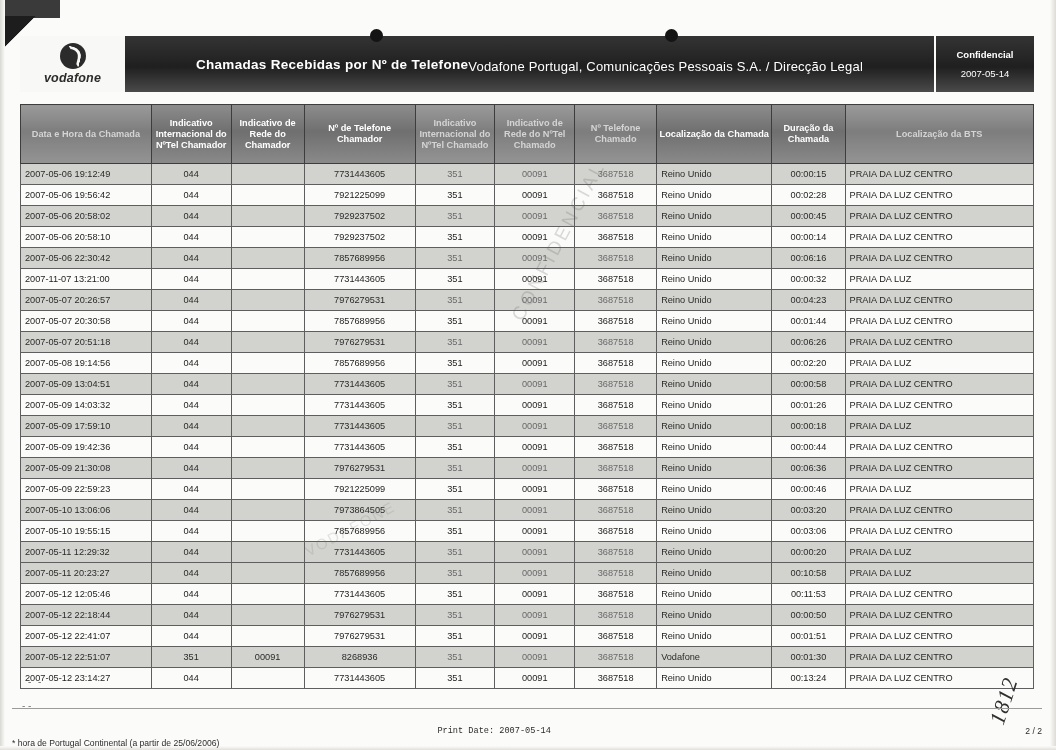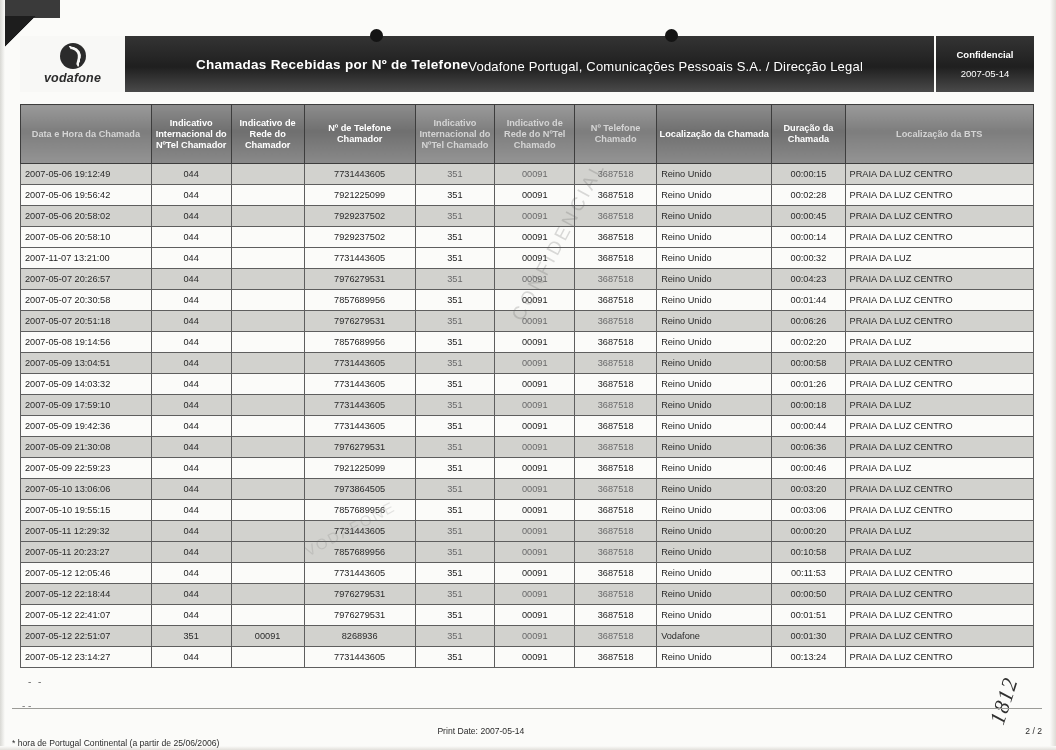--- a/index.html
+++ b/index.html
@@ -230,21 +230,21 @@
   .footer {
     position: absolute;
     left: 12px; right: 14px;
     top: 714px;
     display: flex;
     align-items: center;
     font-size: 8.6px;
     color: #2c2c2c;
   }
   .footer .f-left { width: 38%; margin-top: 24px; }
-  .footer .f-mid { flex: 1; text-align: left; padding-left: 34px; }
+  .footer .f-mid { flex: 1; text-align: left; padding-left: 34px; font-family: Liberation Mono, monospace; }
   .footer .f-right { width: 40px; text-align: right; }
 
   .stray-marks {
     position: absolute;
     left: 28px; top: 676px;
     font-size: 10px;
     color: #6a6a6a;
     letter-spacing: 2px;
   }
   .stray-marks2 {
@@ -362,20 +362,32 @@
             <td class="c-center">044</td>
             <td class="c-center"></td>
             <td class="c-center">7929237502</td>
             <td class="c-center dim">351</td>
             <td class="c-center dim">00091</td>
             <td class="c-center dim">3687518</td>
             <td class="c-left">Reino Unido</td>
             <td class="c-center">00:00:14</td>
             <td class="c-left">PRAIA DA LUZ CENTRO</td>
           </tr>
+          <tr class="row-dark">
+            <td class="c-date">2007-05-06  22:30:42</td>
+            <td class="c-center">044</td>
+            <td class="c-center"></td>
+            <td class="c-center">7857689956</td>
+            <td class="c-center dim">351</td>
+            <td class="c-center dim">00091</td>
+            <td class="c-center dim">3687518</td>
+            <td class="c-left">Reino Unido</td>
+            <td class="c-center">00:06:16</td>
+            <td class="c-left">PRAIA DA LUZ CENTRO</td>
+          </tr>
           <tr class="row-light">
             <td class="c-date">2007-11-07  13:21:00</td>
             <td class="c-center">044</td>
             <td class="c-center"></td>
             <td class="c-center">7731443605</td>
             <td class="c-center dim">351</td>
             <td class="c-center dim">00091</td>
             <td class="c-center dim">3687518</td>
             <td class="c-left">Reino Unido</td>
             <td class="c-center">00:00:32</td>

